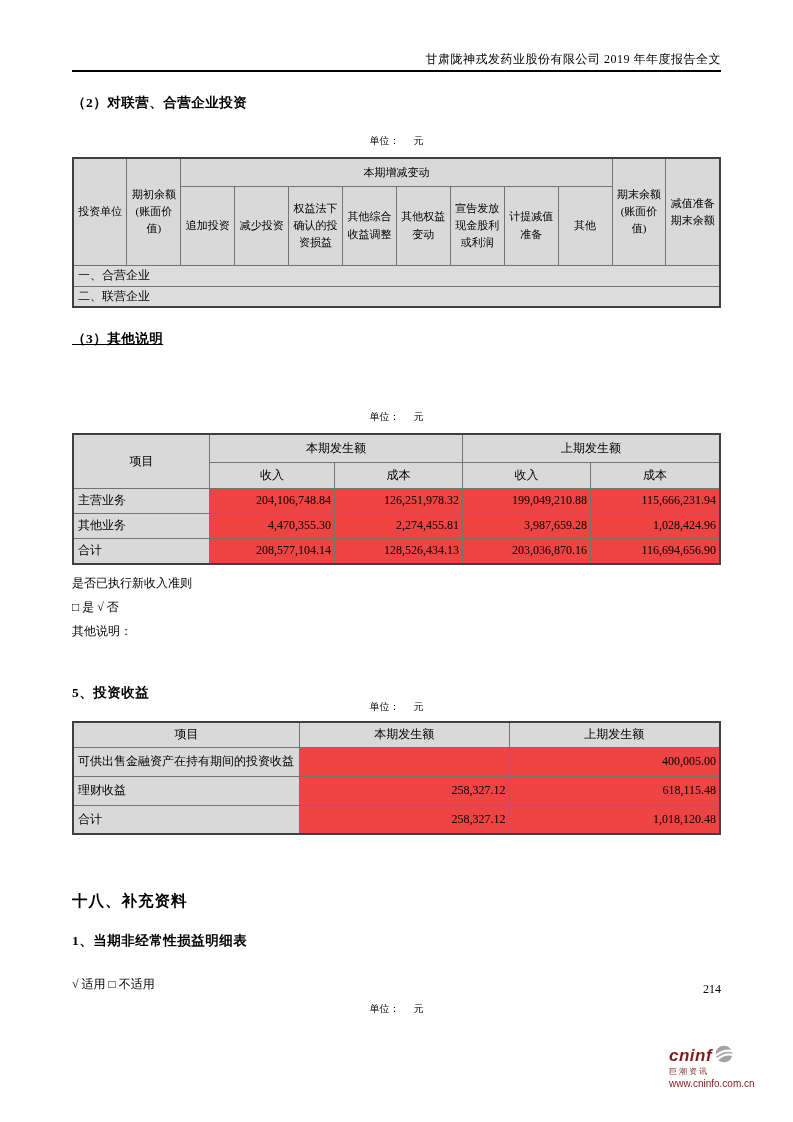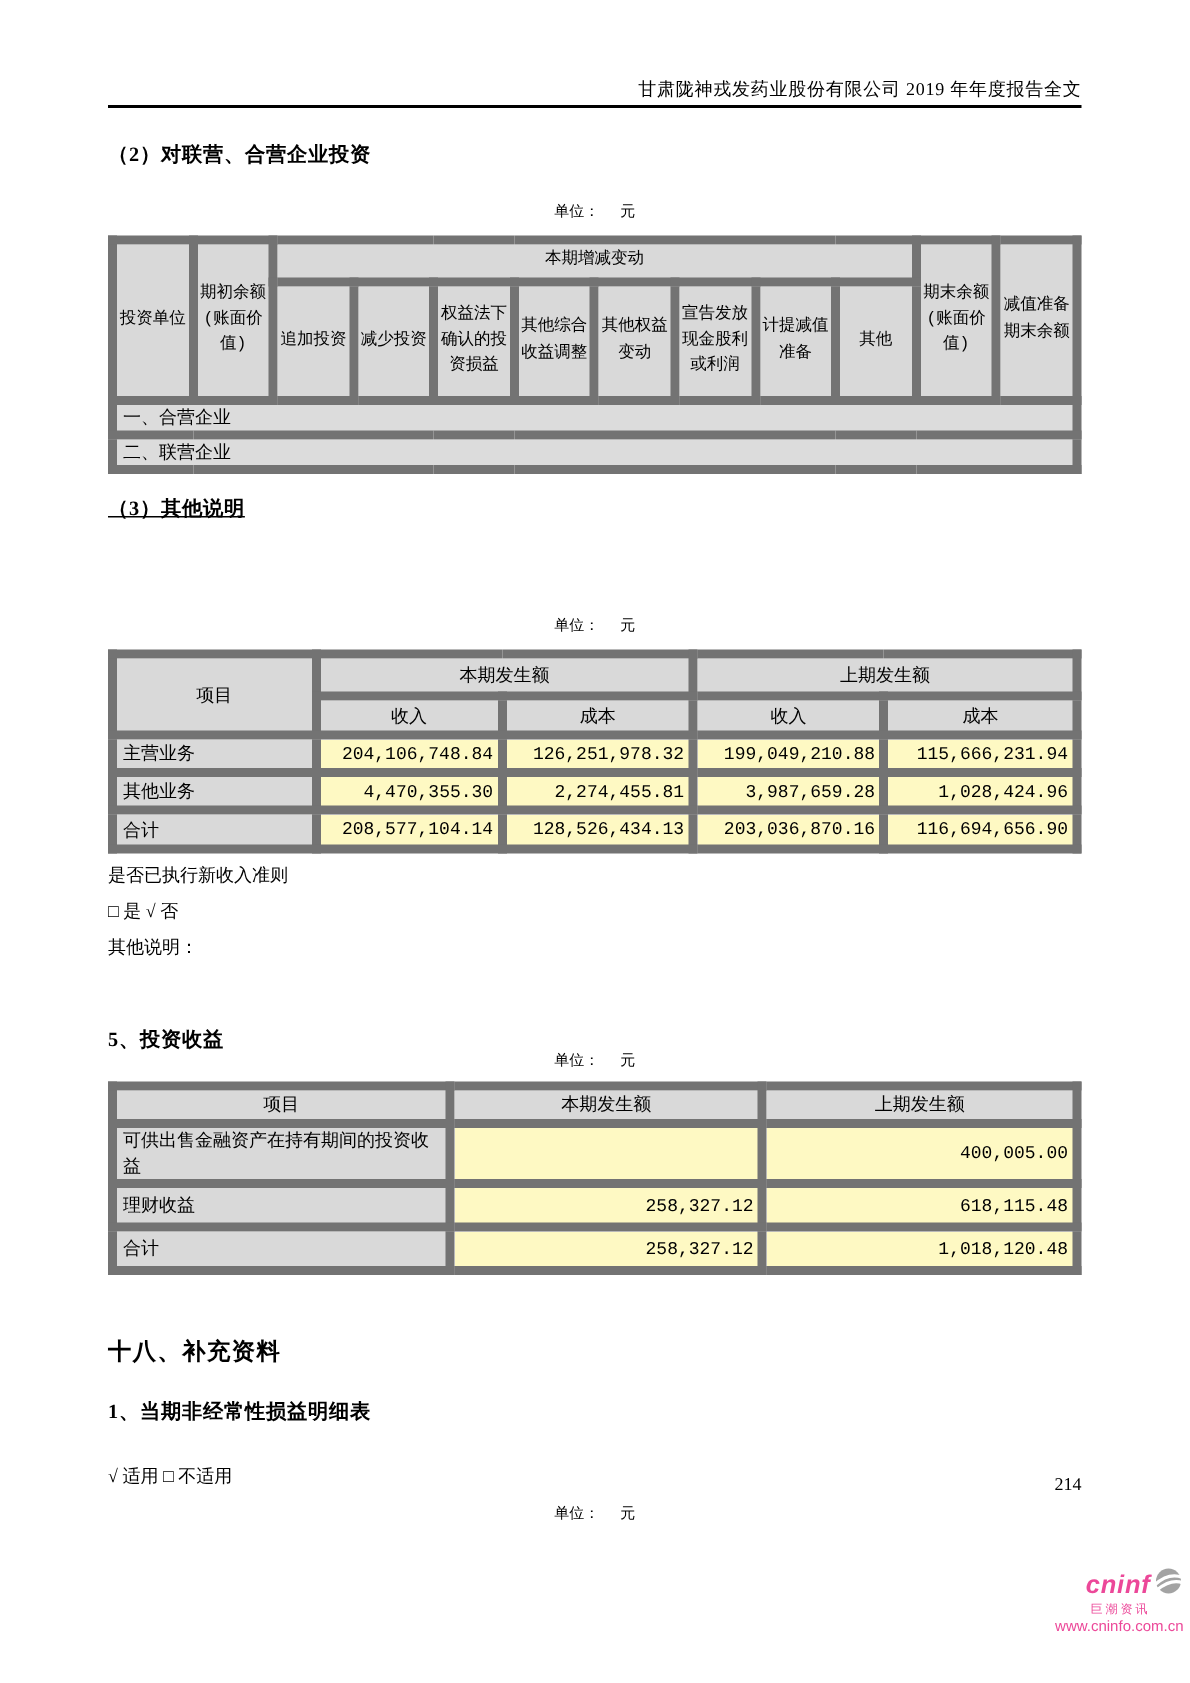--- a/index.html
+++ b/index.html
@@ -36,30 +36,29 @@
   .unit-line { text-align: center; font-size: 10px; }
   .unit-line .unit-value { margin-left: 14px; }
 
   table {
     border-collapse: collapse;
     table-layout: fixed;
     width: 100%;
     border: 2px solid #404040;
   }
   th, td {
-    border: 6px solid #737373;
+    border: 1px solid #737373;
     vertical-align: middle;
     font-weight: normal;
     overflow: hidden;
-    font-family: Liberation Mono, monospace;
   }
   th { background: #d9d9d9; text-align: center; }
   .cell-gray { background: #d9d9d9; }
   .cell-label { text-align: left; padding-left: 4px; font-size: 12px; }
-  .cell-num { text-align: right; padding-right: 3px; font-size: 12px; background: #fef9c3; }
+  .cell-num { text-align: right; padding-right: 3px; font-size: 12px; background: #ef4444; }
 
   
   .t1 th { font-size: 11px; line-height: 1.55; padding: 0 1px; }
   .t1 .band-row td {
     background: #dcdcdc;
     font-size: 12px;
     text-align: left;
     padding-left: 4px;
   }
 
@@ -69,22 +68,22 @@
   .page-number { text-align: right; font-size: 12px; }
 
   
   .logo {
     position: absolute;
     right: 4px;
     top: 1044px;
     width: 120px;
     display: flex;
     flex-direction: column;
-    align-items: flex-end;
-    color: #ec4899;
+    align-items: flex-start;
+    color: #7f1d1d;
     line-height: 1;
   }
   .logo-row { display: flex; align-items: center; gap: 2px; }
   .logo-brand {
     font-family: "Liberation Sans", sans-serif;
     font-weight: bold;
     font-style: italic;
     font-size: 17px;
     letter-spacing: 0.5px;
   }

